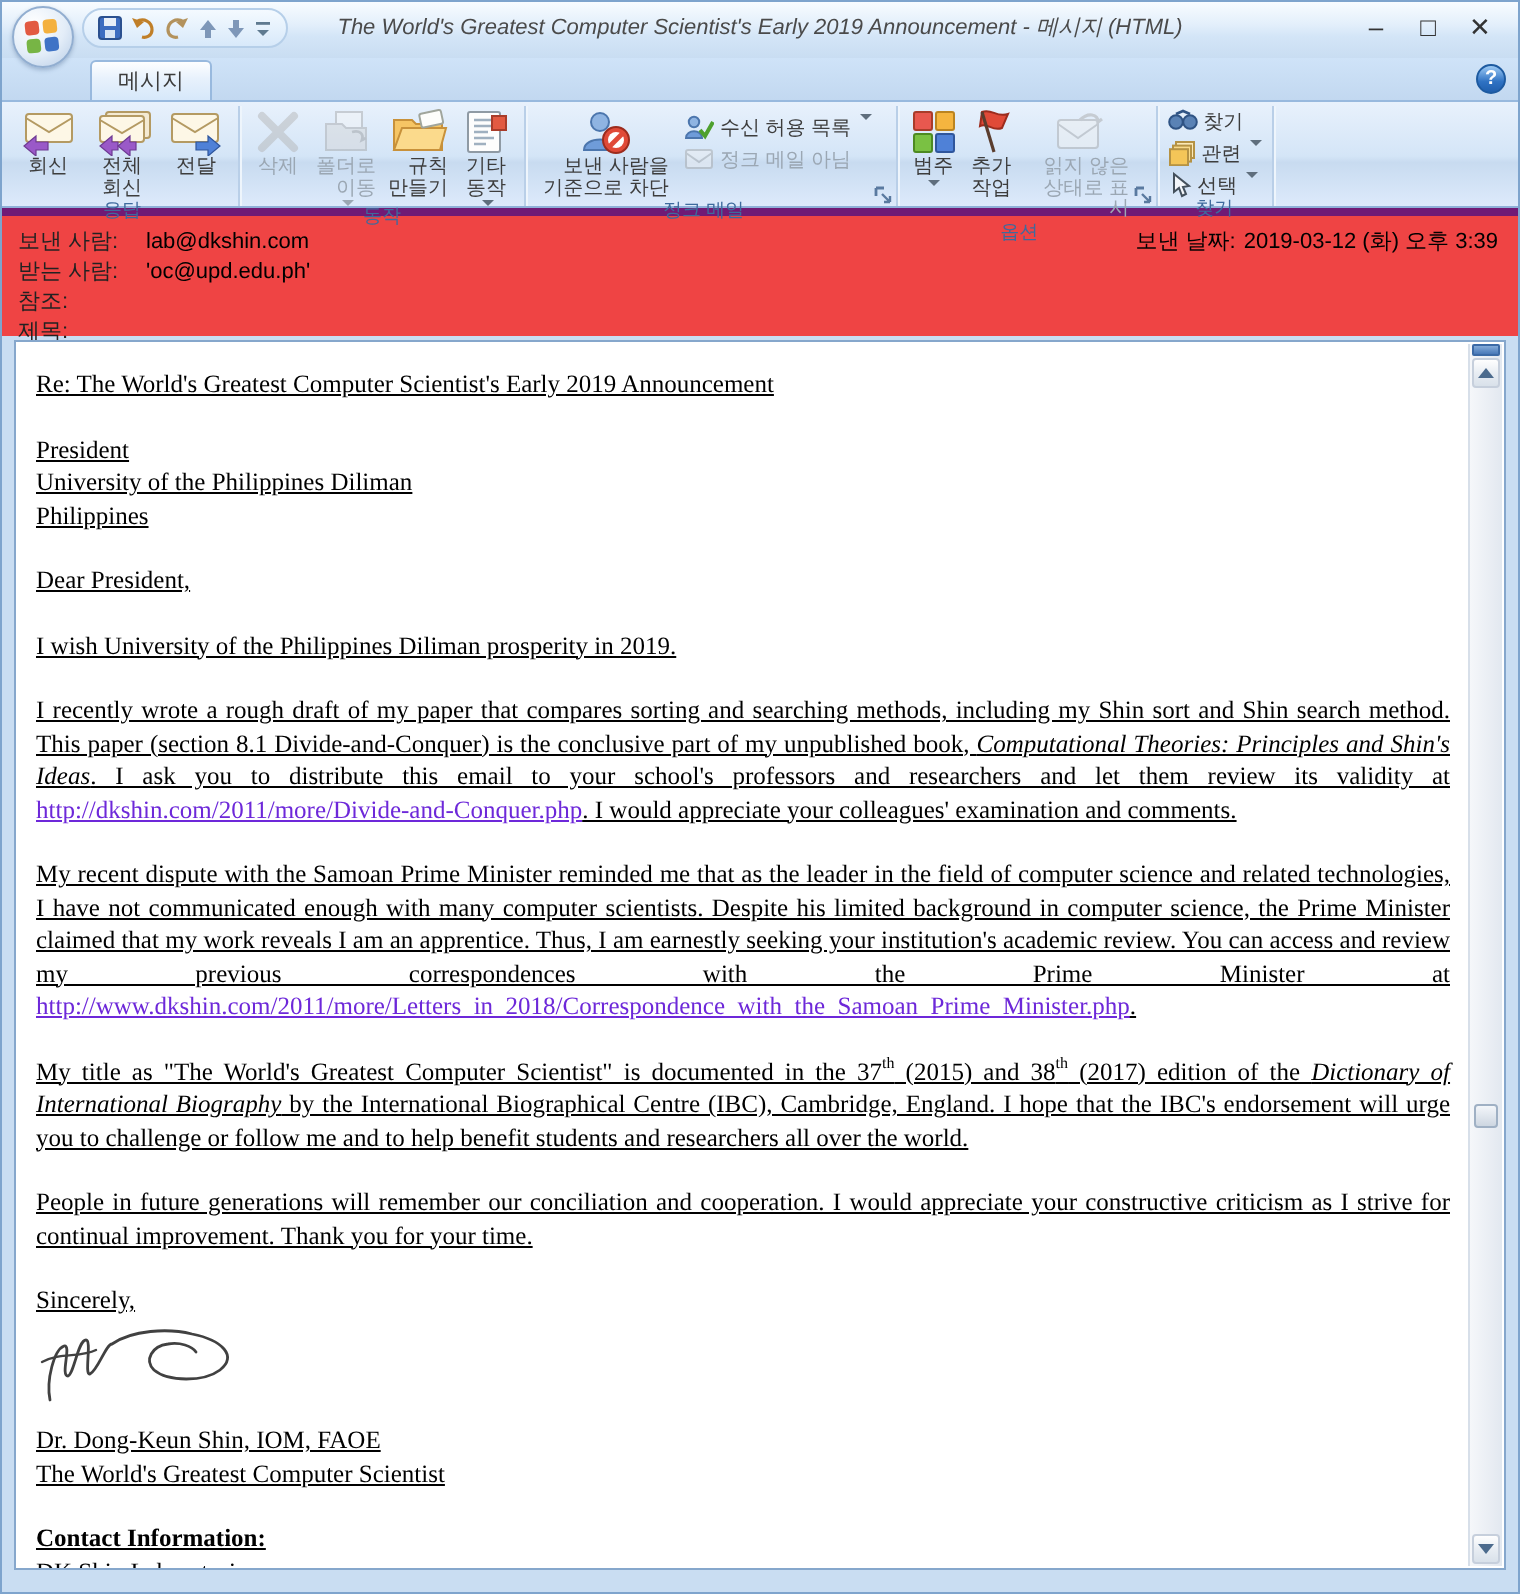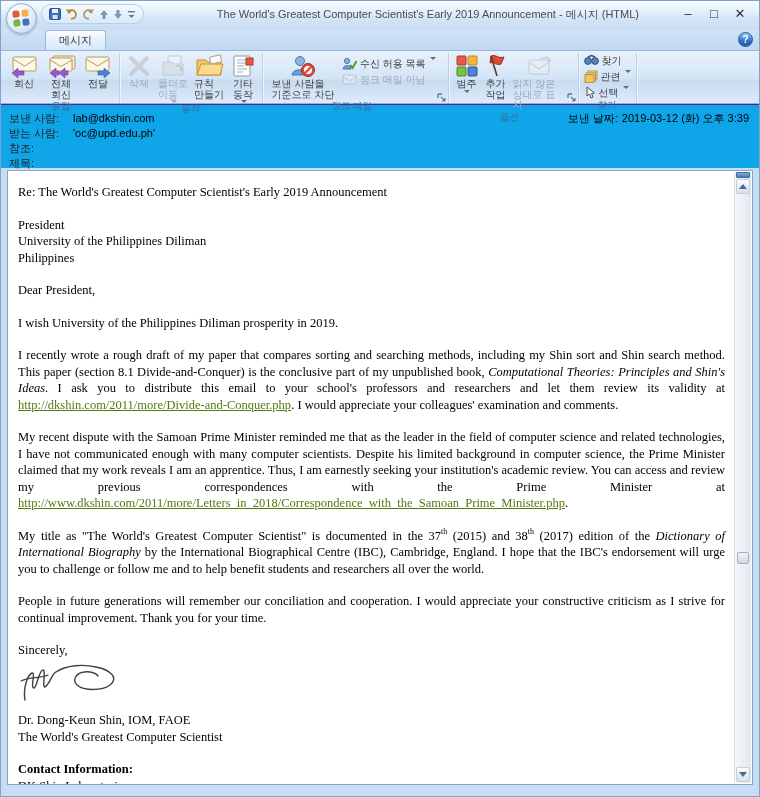--- a/index.html
+++ b/index.html
@@ -15,22 +15,22 @@
          border: 1px solid #92aed0; box-shadow: 0 1px 2px rgba(60,90,130,.35); z-index: 6;
          display: flex; align-items: center; justify-content: center; }
   .orb-logo { width: 17px; height: 17px; display: grid; grid-template-columns: 7px 7px;
               grid-template-rows: 7px 7px; gap: 2px; transform: rotate(-6deg); }
   .orb-logo i { border-radius: 2px; display: block; }
   .qat { position: absolute; left: 40px; top: 3px; height: 20px; display: flex; align-items: center;
          gap: 4px; padding: 1px 7px; border: 1px solid #b6cfe9; border-radius: 10px;
          background: linear-gradient(#f4faff, #d8e9fa); }
   .qat svg { display: block; }
   .title-text { position: absolute; left: 120px; right: 120px; top: 0; height: 28px; line-height: 26px;
-                text-align: right; font-size: 11px; color: #4a4a4a; white-space: nowrap;
-                overflow: hidden; }
+                text-align: center; font-size: 11px; color: #4a4a4a; white-space: nowrap;
+                overflow: hidden; font-style: italic; }
   .win-controls { position: absolute; right: 6px; top: 3px; display: flex; z-index: 6; }
   .win-btn { width: 26px; height: 20px; text-align: center; line-height: 20px; font-size: 13px;
              color: #333; }
 
   
   .tabrow { height: 22px; display: flex; align-items: flex-end; padding-left: 44px; position: relative;
             background: linear-gradient(#cfe3f8, #c2d8f0); border-bottom: 1px solid #98b9de; }
   .tab { height: 20px; padding: 0 13px; font-size: 11px; color: #3c3c3c;
          background: linear-gradient(#fdfeff, #e7f1fc 45%, #d6e8fa);
          border: 1px solid #98b9de; border-bottom: none; border-radius: 3px 3px 0 0;
@@ -42,48 +42,48 @@
   
   .ribbon { height: 53px; display: flex; padding: 2px 2px 0 2px;
             background: linear-gradient(#e8f1fc, #d4e5f7 52%, #c8dbf0 58%, #ddeafb);
             border-bottom: 1px solid #8fb0d8; }
   .rib-group { display: flex; flex-direction: column; position: relative; padding: 0 3px;
                border-right: 1px solid #b9cfe8; box-shadow: 1px 0 0 #eef5fc; }
   .rib-items { flex: 1; display: flex; align-items: flex-start; }
   .rib-label { height: 12px; font-size: 9.5px; color: #3e6a9d; text-align: center; line-height: 11px;
                padding-bottom: 1px; }
   .btn-large { display: flex; flex-direction: column; align-items: center; padding: 1px 3px 0; }
-  .btn-large .lbl { text-align: left; line-height: 10.5px; white-space: pre-line; font-size: 10px;
+  .btn-large .lbl { text-align: right; line-height: 10.5px; white-space: pre-line; font-size: 10px;
                     color: #3d3d3d; margin-top: 1px; }
   .stack { display: flex; flex-direction: column; gap: 3px; padding-top: 4px; }
   .btn-small { display: flex; align-items: flex-start; gap: 3px; font-size: 10px; color: #3d3d3d;
                height: 13px; padding: 0 2px; white-space: nowrap; }
   .disabled .lbl, .btn-small.disabled { color: #9ba7b3; }
   .disabled svg { opacity: .45; filter: grayscale(1); }
   .caret { width: 0; height: 0; border-left: 3px solid transparent; border-right: 3px solid transparent;
            border-top: 3px solid #5f6e7d; margin-left: 1px; flex: none; }
   .dlg { position: absolute; right: 2px; bottom: 1px; }
 
   
-  .hdr { height: 64px; background: #0ea5e9; padding: 6px 8px 0; font-size: 11px; color: #000;
-         border-top: 1px solid #701a75; }
+  .hdr { height: 64px; background: #ef4444; padding: 6px 8px 0; font-size: 11px; color: #000;
+         border-top: 4px solid #701a75; }
   .hdr-row { display: flex; height: 15px; line-height: 14px; white-space: nowrap; }
   .hdr-label { width: 64px; flex: none; color: #222; }
   .hdr-sent { margin-left: auto; display: flex; gap: 4px; padding-right: 2px; }
 
   
   .pane { position: absolute; left: 6px; right: 6px; top: 169px; bottom: 11px; background: #fff;
           border: 1px solid #86a7cc; }
   .body-text { position: absolute; left: 0; top: 0; right: 19px; bottom: 0; overflow: hidden;
                padding: 13px 8px 0 10px; font-family: "Liberation Serif", serif; font-size: 12.5px;
-               line-height: 1.32; color: #000; }
+               line-height: 1.32; color: #000; text-decoration: underline; }
   .para { margin: 0 0 16px; }
   .line { margin: 0; }
   .justify { text-align: justify; }
-  .body-text a { color: #4d7c0f; }
+  .body-text a { color: #6d28d9; }
   sup { font-size: 8px; line-height: 0; margin-top: 22px; }
   b { font-weight: bold; }
   .sig-wrap { margin: 1px 0 4px; }
 
   
   .vscroll { position: absolute; top: 1px; right: 1px; bottom: 1px; width: 17px;
              background: linear-gradient(90deg, #f5f7fa, #eaeef4 60%, #e2e8f0);
              border-left: 1px solid #d7dfe9; }
   .scroll-split { height: 6px; margin: 0 1px; background: linear-gradient(#84abd9, #4979b8);
                   border: 1px solid #3c6aa6; border-radius: 1px; }

